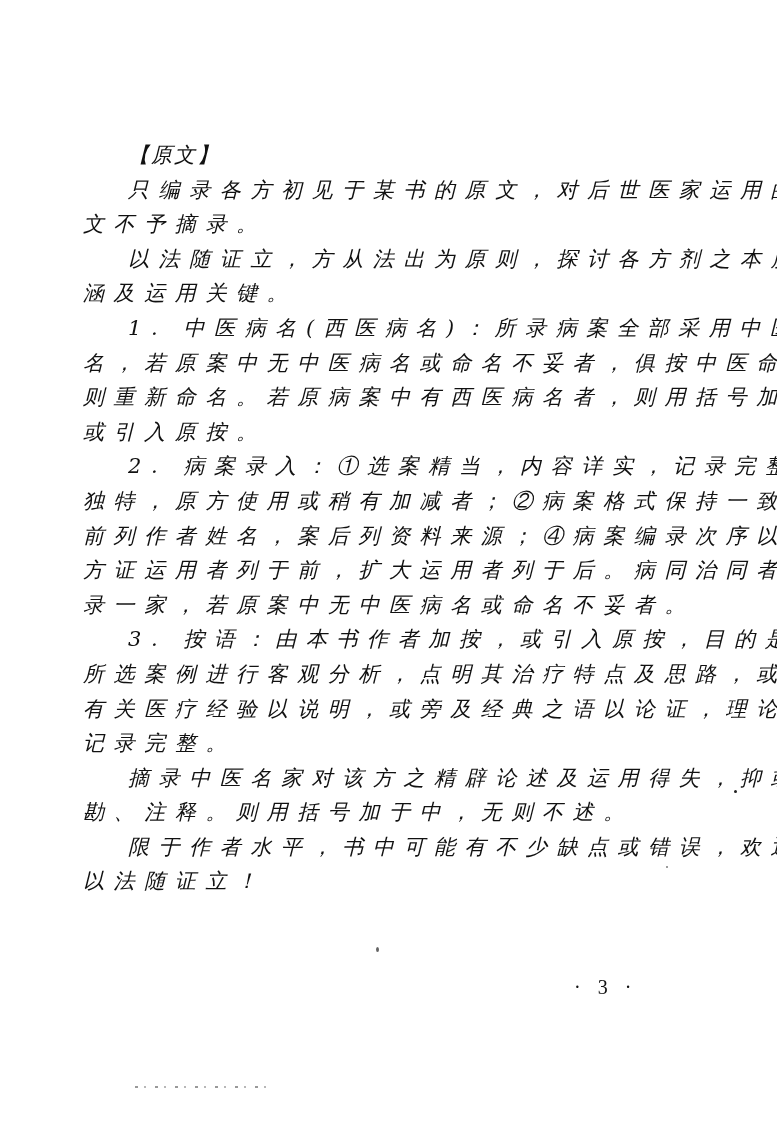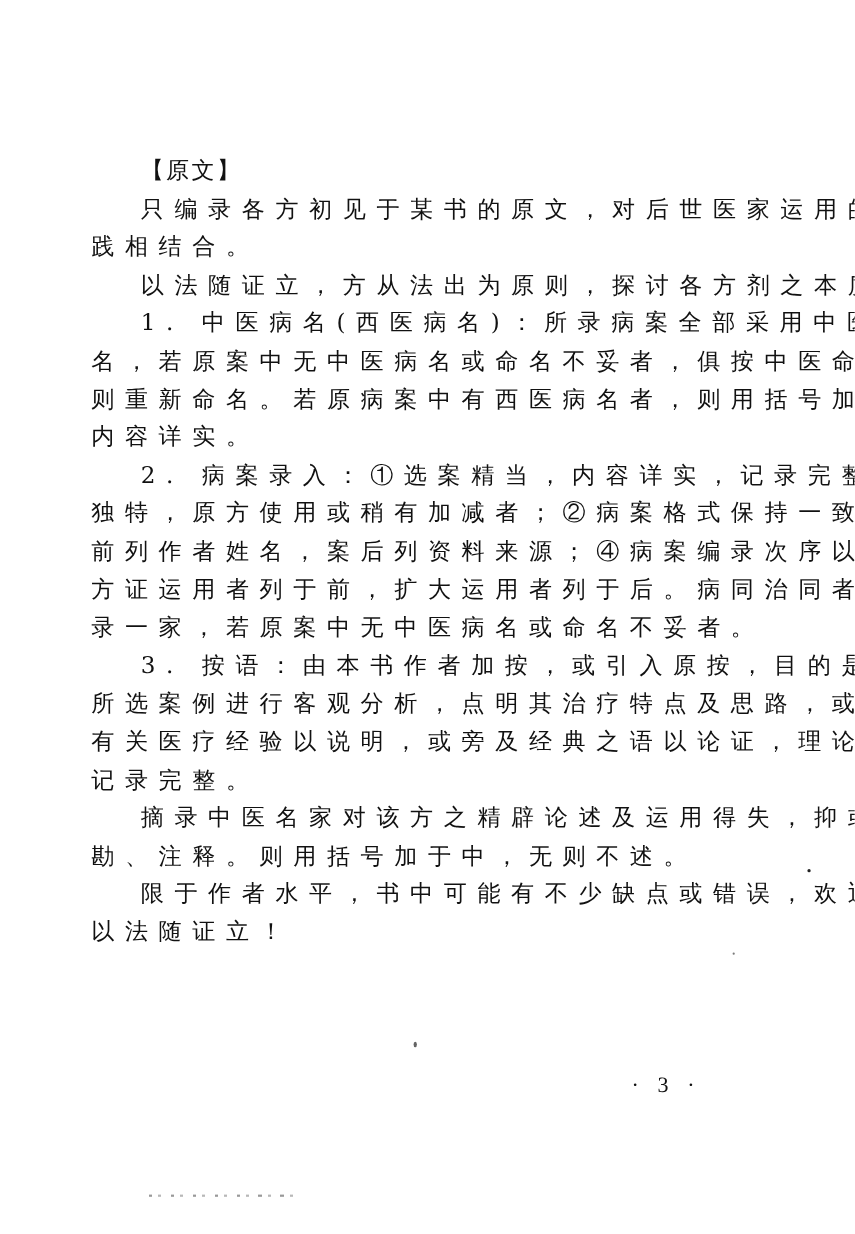--- a/index.html
+++ b/index.html
@@ -13,20 +13,21 @@
     position: relative;
     overflow: hidden;
     font-family: "DejaVu Serif", "Liberation Serif", serif;
     color: #111;
   }
   .page {
     position: absolute;
     left: 83px;
     top: 138px;
     width: 570px;
+    font-style: italic;
   }
   .line {
     height: 34.6px;
     line-height: 34.6px;
     font-size: 21px;
     letter-spacing: 9.6px;
     white-space: nowrap;
     overflow: visible;
   }
   .indent { padding-left: 45px; }
@@ -54,28 +55,29 @@
     opacity: 0.6;
   }
 </style>
 </head>
 <body>
 
 <div class="page">
 
   <div class="line heading">【原文】</div>
   <div class="line indent">只编录各方初见于某书的原文，对后世医家运用的原</div>
-  <div class="line">践相结合。</div>
+  <div class="line">文不予摘录。</div>
 
   <div class="line indent">以法随证立，方从法出为原则，探讨各方剂之本质内</div>
+  <div class="line">涵及运用关键。</div>
 
   <div class="line indent">1. 中医病名(西医病名)：所录病案全部采用中医病</div>
   <div class="line">名，若原案中无中医病名或命名不妥者，俱按中医命名法</div>
   <div class="line">则重新命名。若原病案中有西医病名者，则用括号加于中</div>
-  <div class="line">内容详实。</div>
+  <div class="line">或引入原按。</div>
   <div class="line indent">2. 病案录入：①选案精当，内容详实，记录完整，疗效</div>
   <div class="line">独特，原方使用或稍有加减者；②病案格式保持一致；③案</div>
   <div class="line">前列作者姓名，案后列资料来源；④病案编录次序以按原</div>
   <div class="line">方证运用者列于前，扩大运用者列于后。病同治同者，只</div>
   <div class="line">录一家，若原案中无中医病名或命名不妥者。</div>
   <div class="line indent">3. 按语：由本书作者加按，或引入原按，目的是针对</div>
   <div class="line">所选案例进行客观分析，点明其治疗特点及思路，或引入</div>
   <div class="line">有关医疗经验以说明，或旁及经典之语以论证，理论和实</div>
   <div class="line">记录完整。</div>
 

